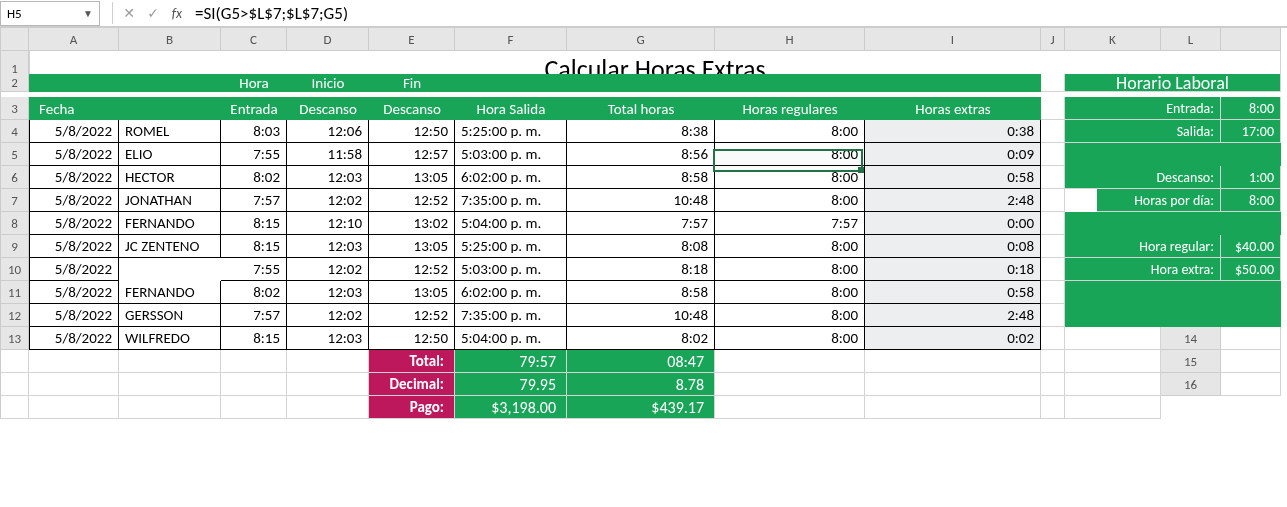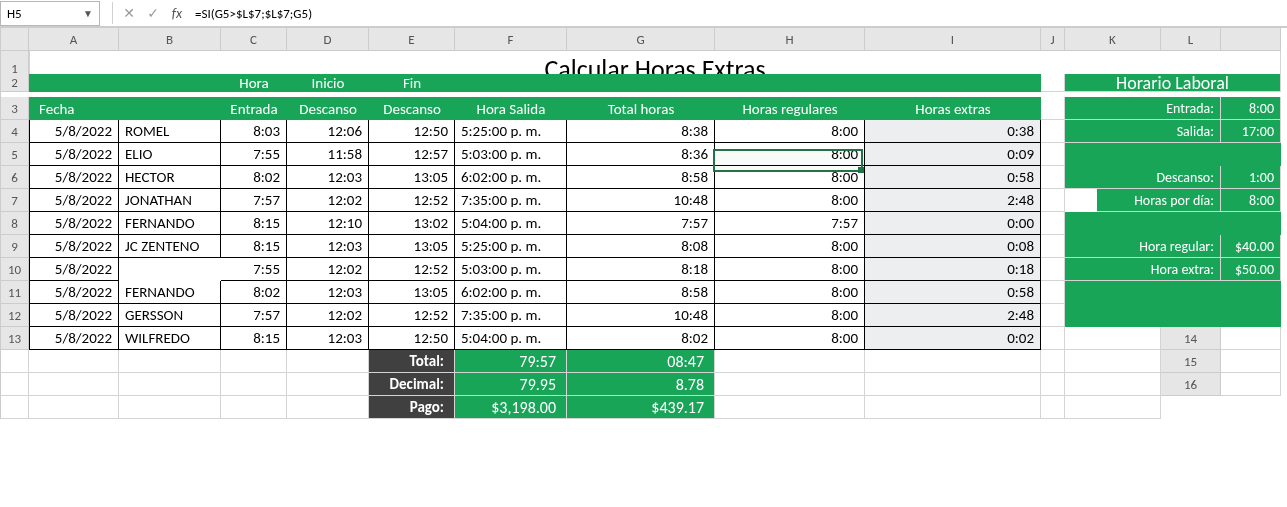--- a/index.html
+++ b/index.html
@@ -14,21 +14,21 @@
       width: 100px; height: 25px; border: 1px solid #b7b7b7;
       display: flex; align-items: center; padding: 0 6px; font-size: 13px;
       background: #fff; margin-right: 8px;
     }
     .name-box .dd { margin-left: auto; color: #555; font-size: 10px; }
     .fb-div { width: 1px; height: 22px; background: #d0d0d0; margin: 0 4px; }
     .fb-icon { width: 24px; text-align: center; color: #888; }
     .fb-icon.cancel { color: #999; }
     .fb-icon.enter { color: #9a9a9a; }
     .fb-icon.fx { font-style: italic; color: #555; }
-    .formula-input { flex: 1; padding: 0 6px; font-size: 13px; color: #000; }
+    .formula-input { flex: 1; padding: 0 6px; font-size: 17px; color: #000; }
 
     
     .grid { position: relative; user-select: none; }
 
     
     .hcell, .rcell {
       background: #e6e6e6; border-right: 1px solid #ccc; border-bottom: 1px solid #ccc;
       font-size: 13px; color: #555; text-align: center; display: flex; align-items: center; justify-content: center;
     }
     .rcell { justify-content: center; }
@@ -49,21 +49,21 @@
       border-bottom: none;
     }
 
     
     .th-green { background: #18a558; color: #fff; border: none; font-size: 15px; }
 
     
     .shade { background: #eceeef; }
 
     
-    .sum-label { background: #404040; color:#fff; font-weight: 700; justify-content: flex-end; padding-right: 10px; }
+    .sum-label { background: #be185d; color:#fff; font-weight: 700; justify-content: flex-end; padding-right: 10px; }
     .sum-val   { background: #18a558; color:#fff; justify-content: flex-end; padding-right: 10px; font-size: 16px; }
 
     
     .side-title { background:#18a558; color:#fff; font-size:18px; justify-content:center; }
     .side-lbl { background:#18a558; color:#fff; justify-content:flex-end; padding-right:6px; font-size:14px; }
     .side-val { background:#18a558; color:#fff; justify-content:flex-end; padding-right:6px; font-size:14px; }
     .side-blank { background:#18a558; border:none; }
 
     
     .sheet {
@@ -156,21 +156,21 @@
       <div class="cell" style="height: 23px;"></div>
       <div class="cell side-lbl" style="grid-column: 12 / span 2; height: 23px;">Salida:</div>
       <div class="cell side-val">17:00</div>
       <div class="rcell" style="height: 23px;">5</div>
       <div class="cell right trowcell" style="border-left: 1px solid rgb(0, 0, 0); border-bottom: 1px solid rgb(0, 0, 0); border-right: 1px solid rgb(0, 0, 0); height: 23px;">5/8/2022</div>
       <div class="cell trowcell" style="border-bottom: 1px solid rgb(0, 0, 0); border-right: 1px solid rgb(0, 0, 0); height: 23px;">ELIO</div>
       <div class="cell right" style="border-bottom: 1px solid rgb(0, 0, 0); border-right: 1px solid rgb(0, 0, 0); height: 23px;">7:55</div>
       <div class="cell right" style="border-bottom: 1px solid rgb(0, 0, 0); border-right: 1px solid rgb(0, 0, 0); height: 23px;">11:58</div>
       <div class="cell right" style="border-bottom: 1px solid rgb(0, 0, 0); border-right: 1px solid rgb(0, 0, 0); height: 23px;">12:57</div>
       <div class="cell" style="border-bottom: 1px solid rgb(0, 0, 0); border-right: 1px solid rgb(0, 0, 0); height: 23px;">5:03:00 p. m.</div>
-      <div class="cell right" style="border-bottom: 1px solid rgb(0, 0, 0); border-right: 1px solid rgb(0, 0, 0); height: 23px;">8:36</div>
+      <div class="cell right" style="border-bottom: 1px solid rgb(0, 0, 0); border-right: 1px solid rgb(0, 0, 0); height: 23px;">8:56</div>
       <div class="cell right" style="border-bottom: 1px solid rgb(0, 0, 0); border-right: 1px solid rgb(0, 0, 0); height: 23px;">8:00</div>
       <div class="cell right shade" style="border-bottom: 1px solid rgb(0, 0, 0); border-right: 1px solid rgb(0, 0, 0); height: 23px;">0:09</div>
       <div class="cell" style="height: 23px;"></div>
       <div class="cell side-blank" style="grid-column: 12 / span 3; height: 23px;"></div>
       <div class="rcell" style="height: 23px;">6</div>
       <div class="cell right trowcell" style="border-left: 1px solid rgb(0, 0, 0); border-bottom: 1px solid rgb(0, 0, 0); border-right: 1px solid rgb(0, 0, 0); height: 23px;">5/8/2022</div>
       <div class="cell trowcell" style="border-bottom: 1px solid rgb(0, 0, 0); border-right: 1px solid rgb(0, 0, 0); height: 23px;">HECTOR</div>
       <div class="cell right" style="border-bottom: 1px solid rgb(0, 0, 0); border-right: 1px solid rgb(0, 0, 0); height: 23px;">8:02</div>
       <div class="cell right" style="border-bottom: 1px solid rgb(0, 0, 0); border-right: 1px solid rgb(0, 0, 0); height: 23px;">12:03</div>
       <div class="cell right" style="border-bottom: 1px solid rgb(0, 0, 0); border-right: 1px solid rgb(0, 0, 0); height: 23px;">13:05</div>

